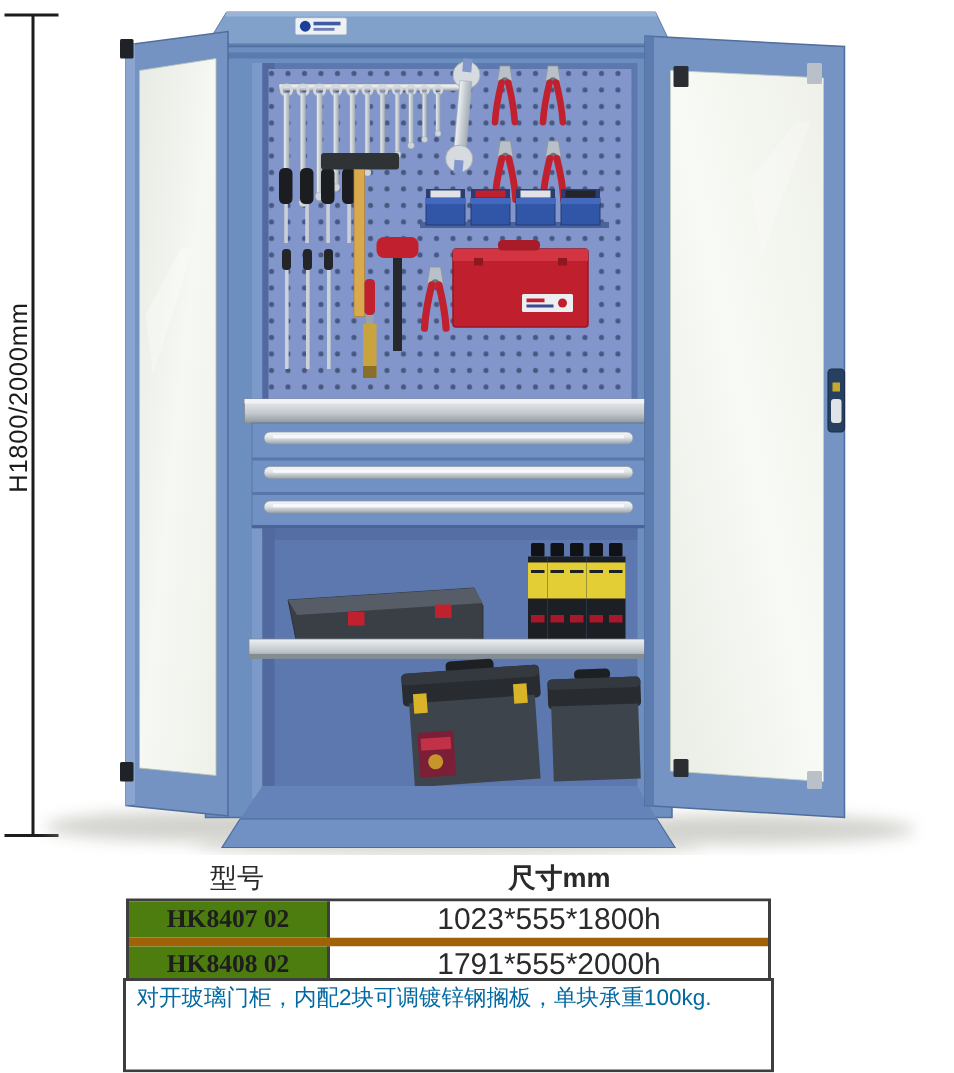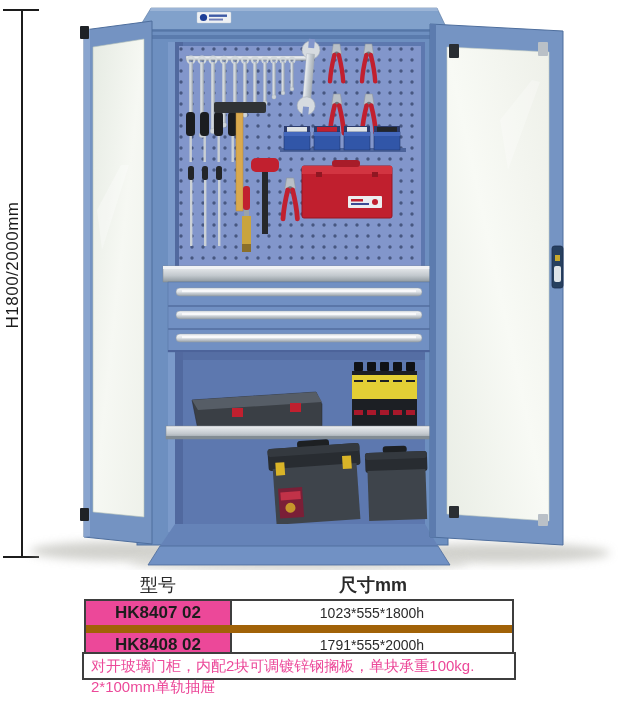--- a/index.html
+++ b/index.html
@@ -16,27 +16,27 @@
   
   .photo{position:absolute;left:0;top:0;}
   
   .spec-header{position:absolute;left:84px;top:573px;width:430px;display:flex;
                font-size:18px;color:#2a2a2a;}
   .spec-header .h-model{width:148px;text-align:center;}
   .spec-header .h-size{flex:1;text-align:center;font-weight:bold;}
   .spec-table{position:absolute;left:84px;top:599px;width:430px;
               border:2px solid #3e3e3e;box-sizing:border-box;}
   .spec-row{display:flex;height:24px;line-height:24px;}
-  .spec-row + .spec-row{border-top:8px solid #a16207;}
-  .cell-model{width:146px;text-align:center;background:#ec4899;font-weight:bold;
-              font-size:17px;color:#1d1d1d;border-right:2px solid #3e3e3e;box-sizing:border-box;}
-  .cell-size{flex:1;text-align:center;background:#ffffff;font-size:14px;color:#2a2a2a;}
-  .note-box{position:absolute;left:82px;top:652px;width:434px;height:28px;
+  .spec-row + .spec-row{border-top:6px solid #a16207;}
+  .cell-model{width:134px;text-align:center;background:#4d7c0f;font-weight:bold;
+              font-size:17px;color:#1d1d1d;border-right:2px solid #3e3e3e;box-sizing:border-box;font-family:Liberation Serif, serif;}
+  .cell-size{flex:1;text-align:center;background:#ffffff;font-size:20px;color:#2a2a2a;}
+  .note-box{position:absolute;left:82px;top:652px;width:434px;height:63px;
             border:2px solid #3e3e3e;box-sizing:border-box;background:#fff;
-            padding:1px 7px;font-size:15px;line-height:21px;color:#ec4899;white-space:nowrap;}
+            padding:1px 7px;font-size:15px;line-height:21px;color:#0369a1;white-space:nowrap;}
 </style>
 </head>
 <body>
 
 <div id="stage">
 
   <div>
     <div class="dim-vline"></div>
     <div class="dim-tick top"></div>
     <div class="dim-tick bottom"></div>
@@ -427,16 +427,15 @@
       <div class="cell-size">1023*555*1800h</div>
     </div>
     <div class="spec-row">
       <div class="cell-model">HK8408 02</div>
       <div class="cell-size">1791*555*2000h</div>
     </div>
   </div>
 
   <div class="note-box">
     <div>对开玻璃门柜，内配2块可调镀锌钢搁板，单块承重100kg.</div>
-    <div>2*100mm单轨抽屉</div>
   </div>
 
 </div>
 
 </body></html>

